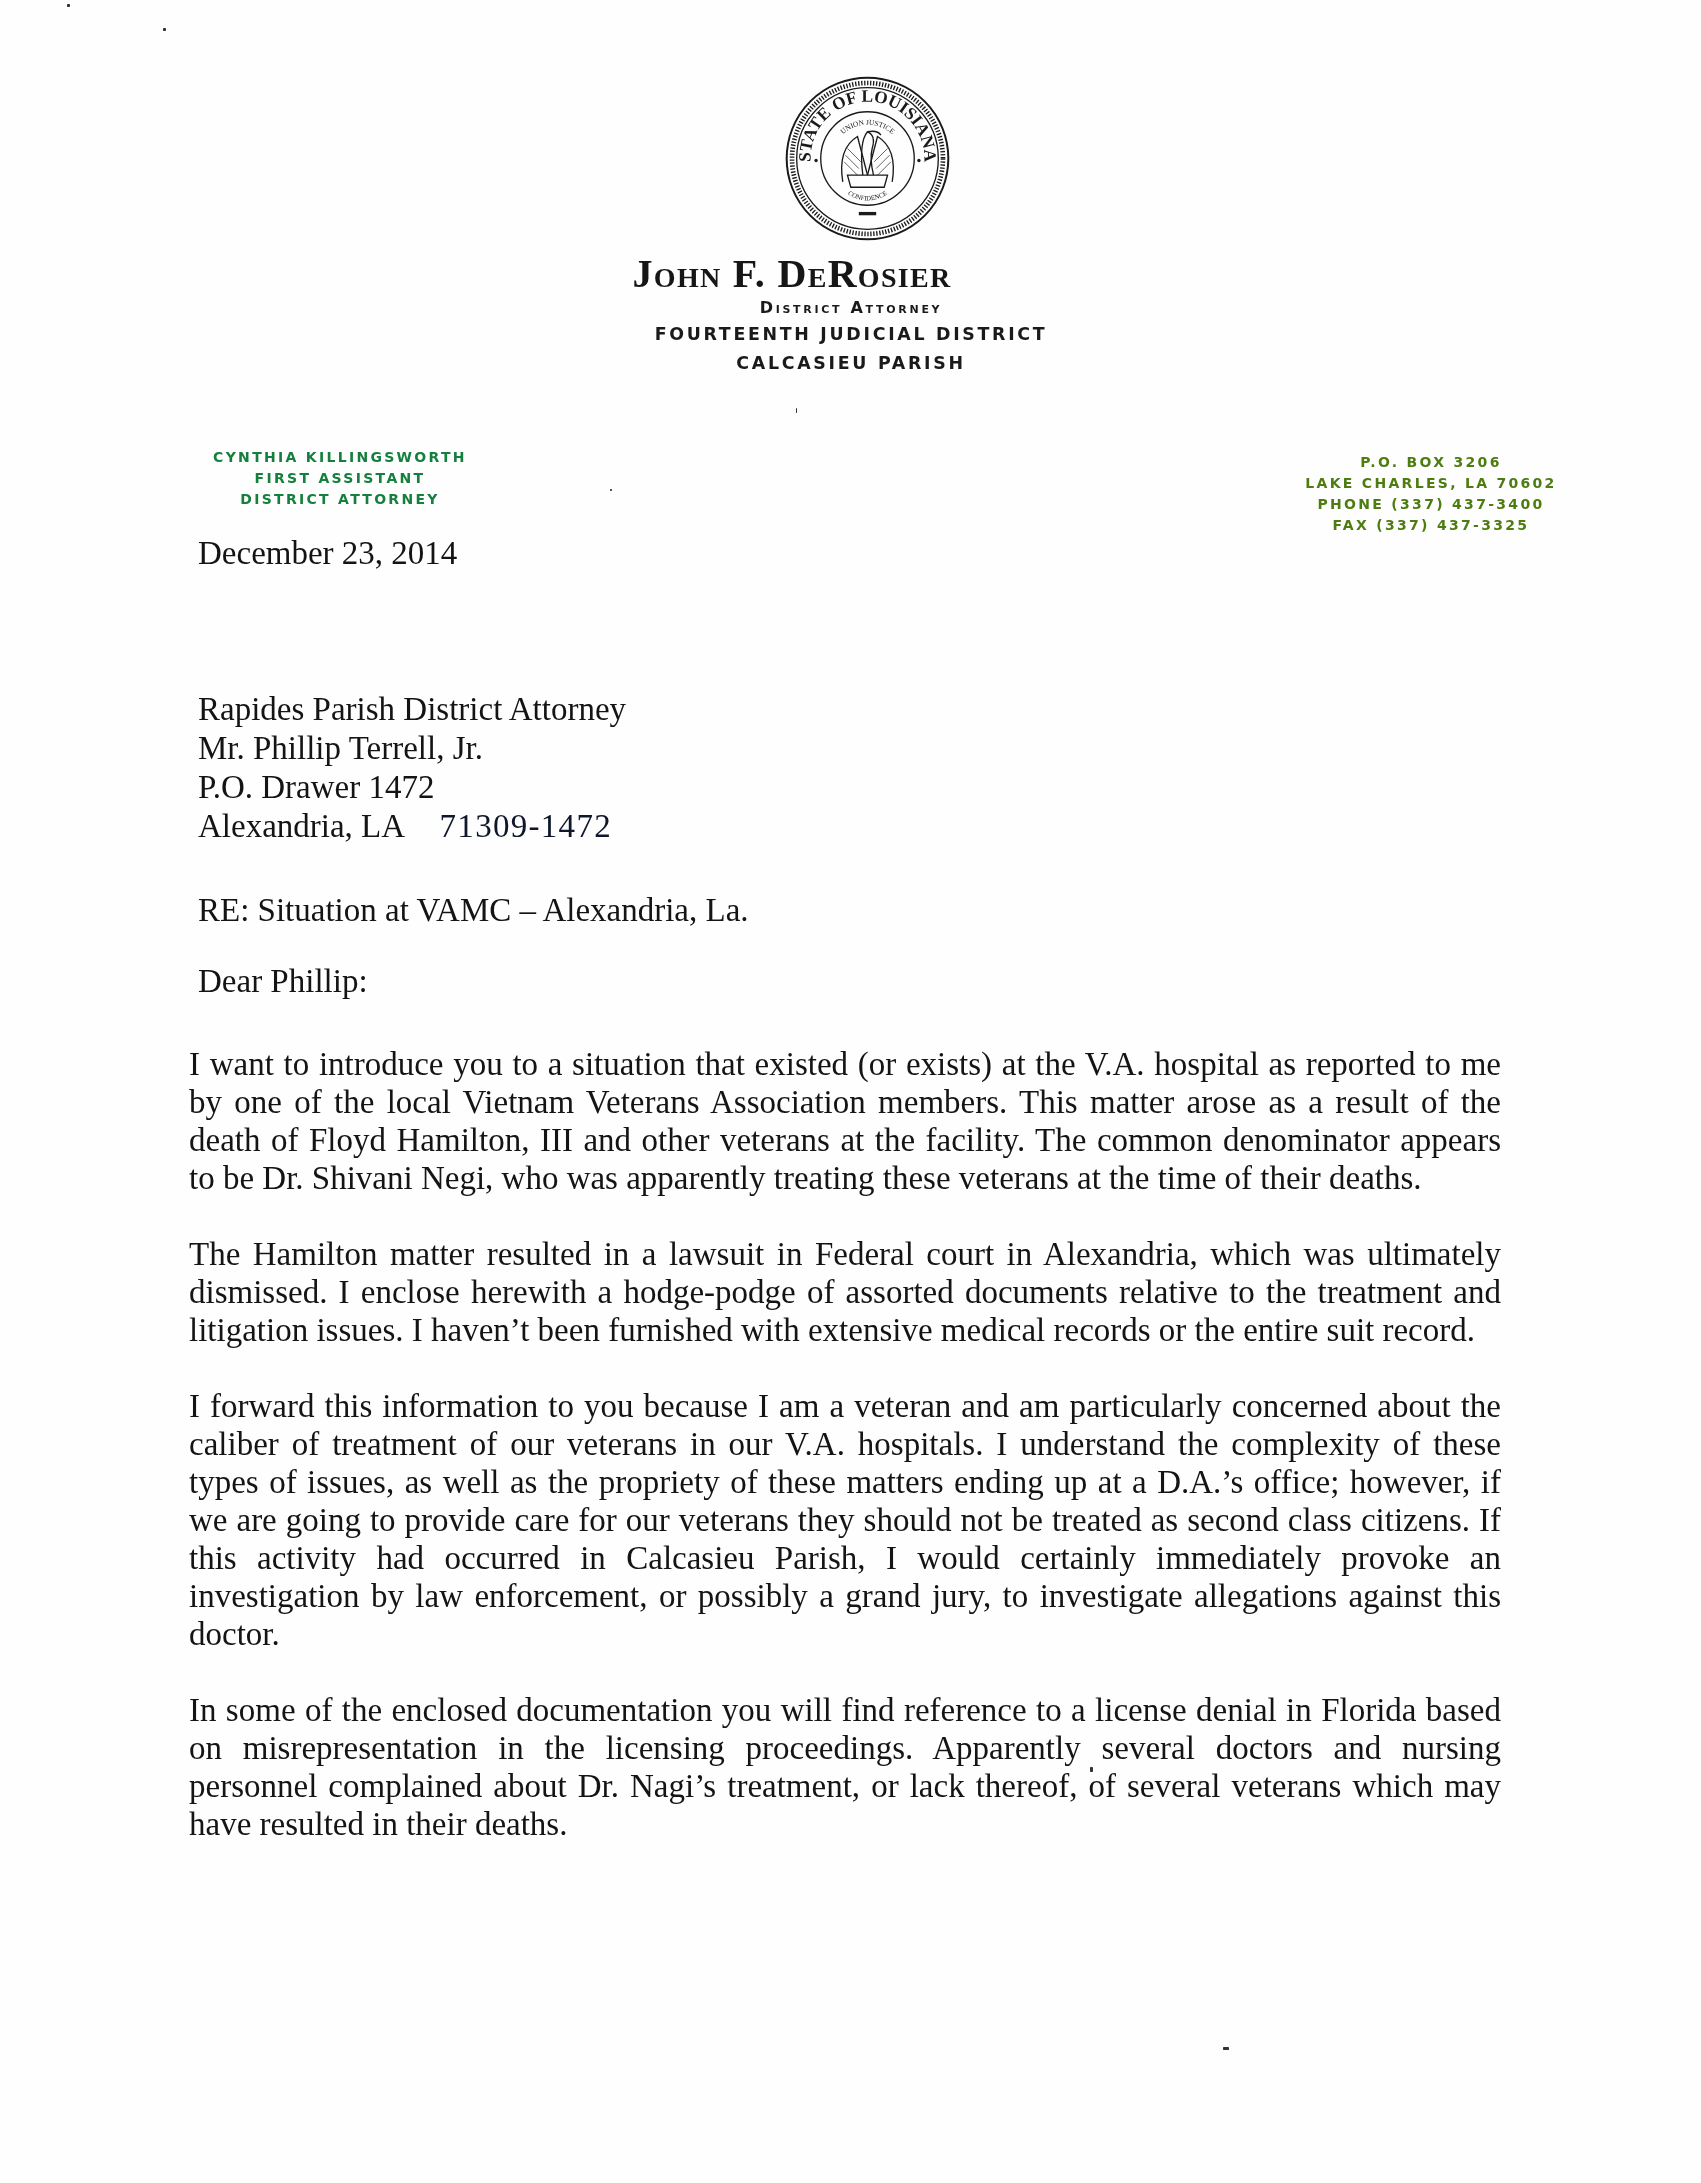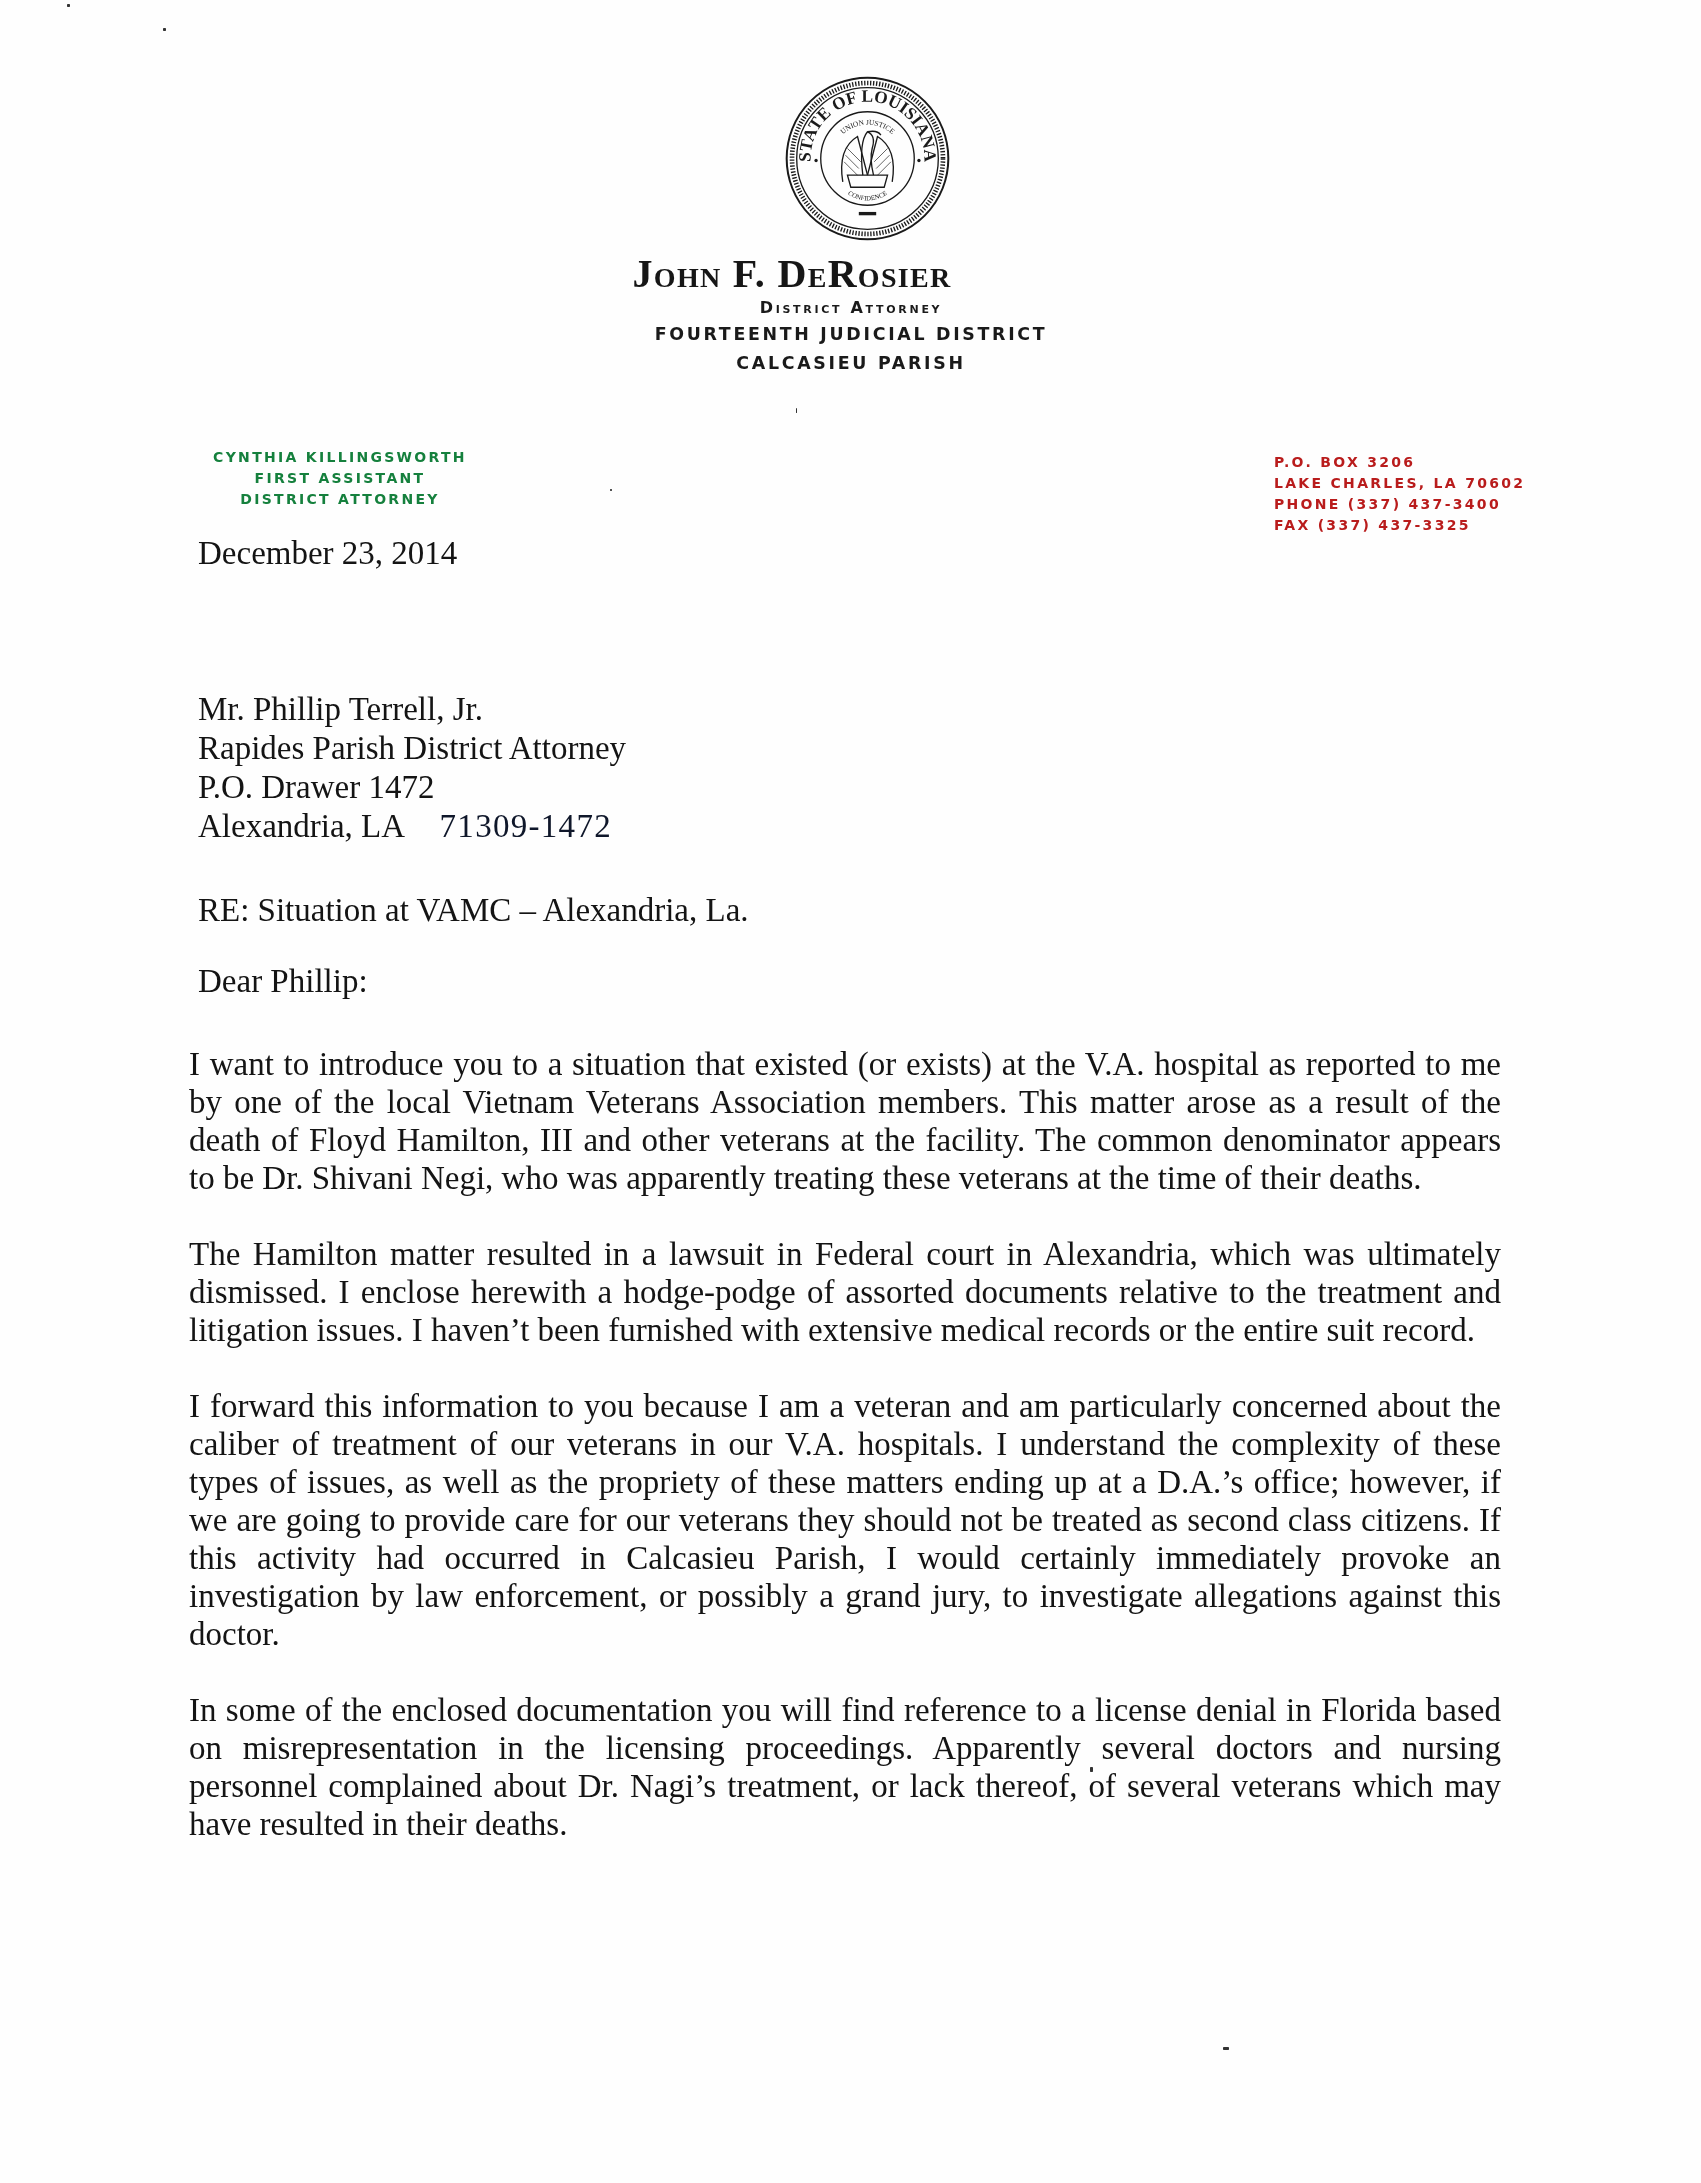--- a/index.html
+++ b/index.html
@@ -79,26 +79,27 @@
       font-size: 14px;
       letter-spacing: 2.3px;
       line-height: 21px;
       color: #15803d;
     }
     .right-block {
       position: absolute;
       left: 1274px;
       top: 452px;
       width: 314px;
+      text-align: center;
       font-family: "DejaVu Sans", "Liberation Sans", sans-serif;
       font-weight: bold;
       font-size: 14px;
       letter-spacing: 2.3px;
       line-height: 21px;
-      color: #b91c1c;
+      color: #4d7c0f;
     }
     .block-line { display: block; white-space: nowrap; }
 
     
     .serif {
       font-family: "Liberation Serif", "DejaVu Serif", serif;
       font-size: 33px;
       color: #141414;
     }
     .date {
@@ -212,22 +213,22 @@
   <div class="right-block">
     <span class="block-line">P.O. BOX 3206</span>
     <span class="block-line">LAKE CHARLES, LA 70602</span>
     <span class="block-line">PHONE (337) 437-3400</span>
     <span class="block-line">FAX (337) 437-3325</span>
   </div>
 
   <div class="serif date">December 23, 2014</div>
 
   <div class="serif address">
+    <span class="block-line">Rapides Parish District Attorney</span>
     <span class="block-line">Mr. Phillip Terrell, Jr.</span>
-    <span class="block-line">Rapides Parish District Attorney</span>
     <span class="block-line">P.O. Drawer 1472</span>
     <span class="block-line"><span>Alexandria, LA</span> <span class="zip-faded">71309-1472</span></span>
   </div>
 
   <div class="serif re-line">RE: Situation at VAMC – Alexandria, La.</div>
   <div class="serif salutation">Dear Phillip:</div>
 
   <div class="serif body-paras">
     <p class="para">I want to introduce you to a situation that existed (or exists) at the V.A. hospital as reported to me by one of the local Vietnam Veterans Association members.  This matter arose as a result of the death of Floyd Hamilton, III and other veterans at the facility.  The common denominator appears to be Dr. Shivani Negi, who was apparently treating these veterans at the time of their deaths.</p>
     <p class="para">The Hamilton matter resulted in a lawsuit in Federal court in Alexandria, which was ultimately dismissed.  I enclose herewith a hodge-podge of assorted documents relative to the treatment and litigation issues.  I haven’t been furnished with extensive medical records or the entire suit record.</p>

